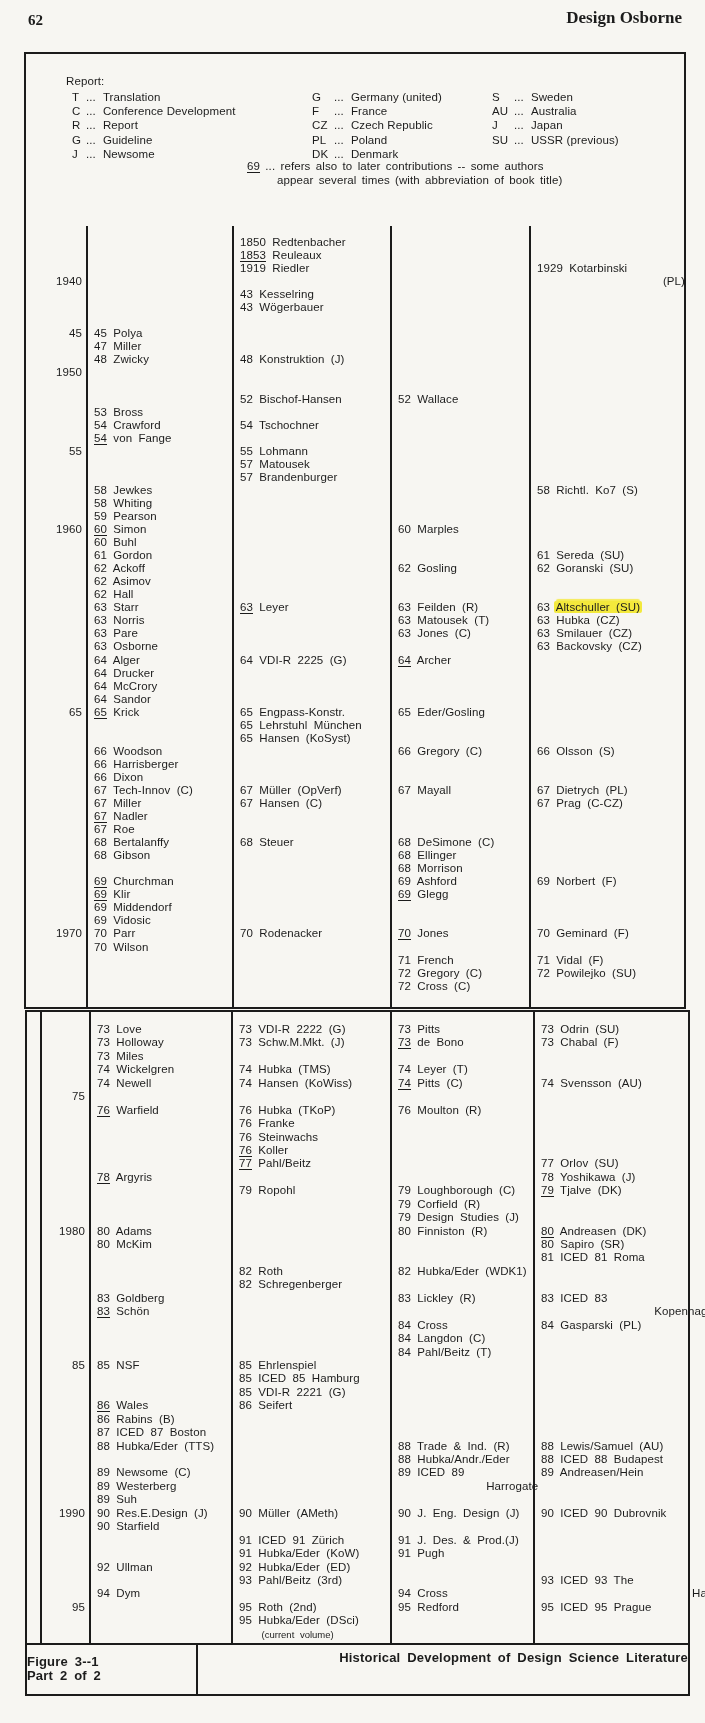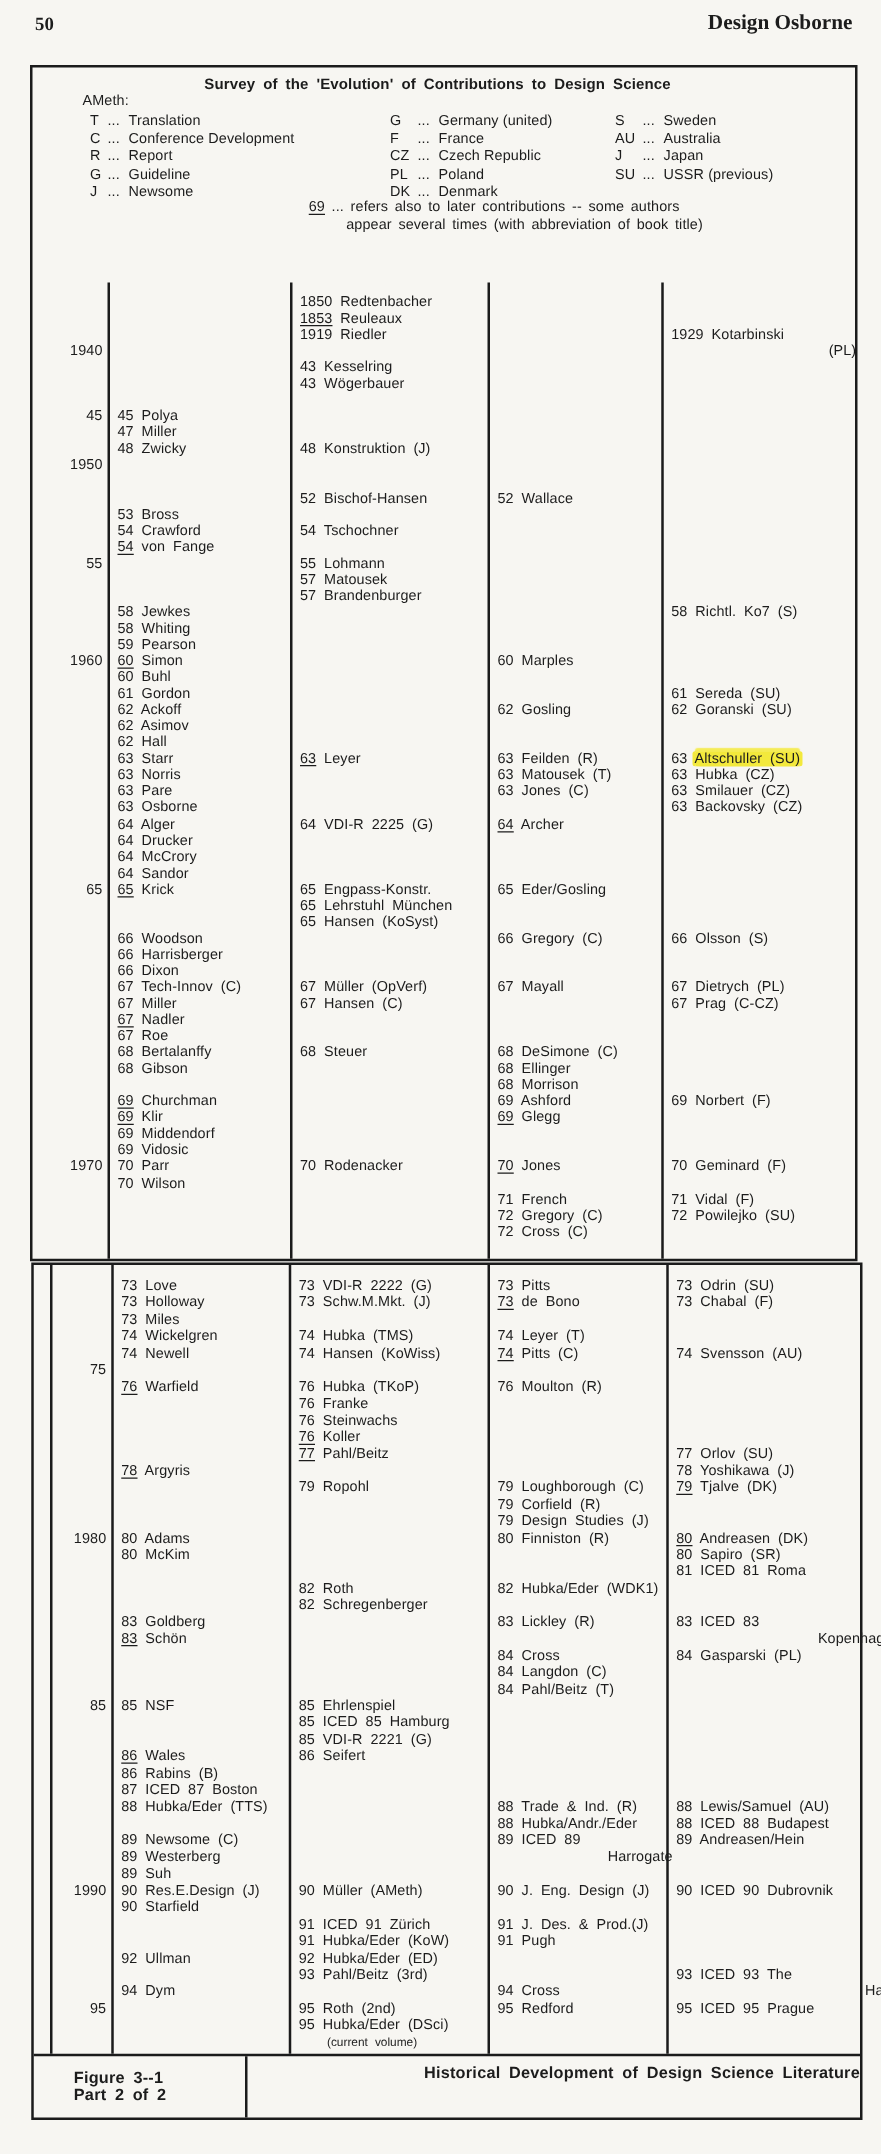--- a/index.html
+++ b/index.html
@@ -31,35 +31,34 @@
   
   .tcol{position:absolute;font-size:11.5px;letter-spacing:.1px;word-spacing:3px;
         white-space:pre;}
   .tline{overflow:visible;}
   .u{text-decoration:underline;text-underline-offset:2px;}
   .hl{background:#f3e93c;box-shadow:-2px 0 0 #f3e93c,2px 0 0 #f3e93c,0 -2px 1px #f5ec55;
       border-radius:2px;}
   .sm{font-size:9.5px;letter-spacing:0;}
   
   .fcell{position:absolute;display:flex;flex-direction:column;justify-content:center;}
-  #fig-cell{left:0;top:633px;width:155px;height:47px;padding-left:32px;box-sizing:border-box;}
+  #fig-cell{left:0;top:633px;width:155px;height:47px;padding-left:0;box-sizing:border-box;}
   #title-cell{left:171px;top:622px;right:0;height:47px;align-items:flex-end;}
   .ftext{font-size:13px;font-weight:bold;letter-spacing:.2px;word-spacing:3px;line-height:14px;}
 </style>
 </head>
 <body>
 
 <div class="page">
 
-  <div class="pageno">50</div>
+  <div class="pageno">62</div>
   <div class="runhead">Design Osborne</div>
 
   <div class="box" id="box1">
-    <div class="lg-title">Survey of the 'Evolution' of Contributions to Design Science</div>
-    <div class="lg-label" style="left:40px;top:21px;">AMeth:</div>
+    <div class="lg-label" style="left:40px;top:21px;">Report:</div>
     <div class="lg-col" id="lg-col1" style="left:46px;top:36px;">
         <div class="lg-row"><span class="lg-k" style="width:14px">T</span><span class="lg-dots">...</span><span>Translation</span></div>
         <div class="lg-row"><span class="lg-k" style="width:14px">C</span><span class="lg-dots">...</span><span>Conference Development</span></div>
         <div class="lg-row"><span class="lg-k" style="width:14px">R</span><span class="lg-dots">...</span><span>Report</span></div>
         <div class="lg-row"><span class="lg-k" style="width:14px">G</span><span class="lg-dots">...</span><span>Guideline</span></div>
         <div class="lg-row"><span class="lg-k" style="width:14px">J</span><span class="lg-dots">...</span><span>Newsome</span></div>
       </div>
     <div class="lg-col" id="lg-col3" style="left:466px;top:36px;">
         <div class="lg-row"><span class="lg-k" style="width:22px">S</span><span class="lg-dots">...</span><span>Sweden</span></div>
         <div class="lg-row"><span class="lg-k" style="width:22px">AU</span><span class="lg-dots">...</span><span>Australia</span></div>

